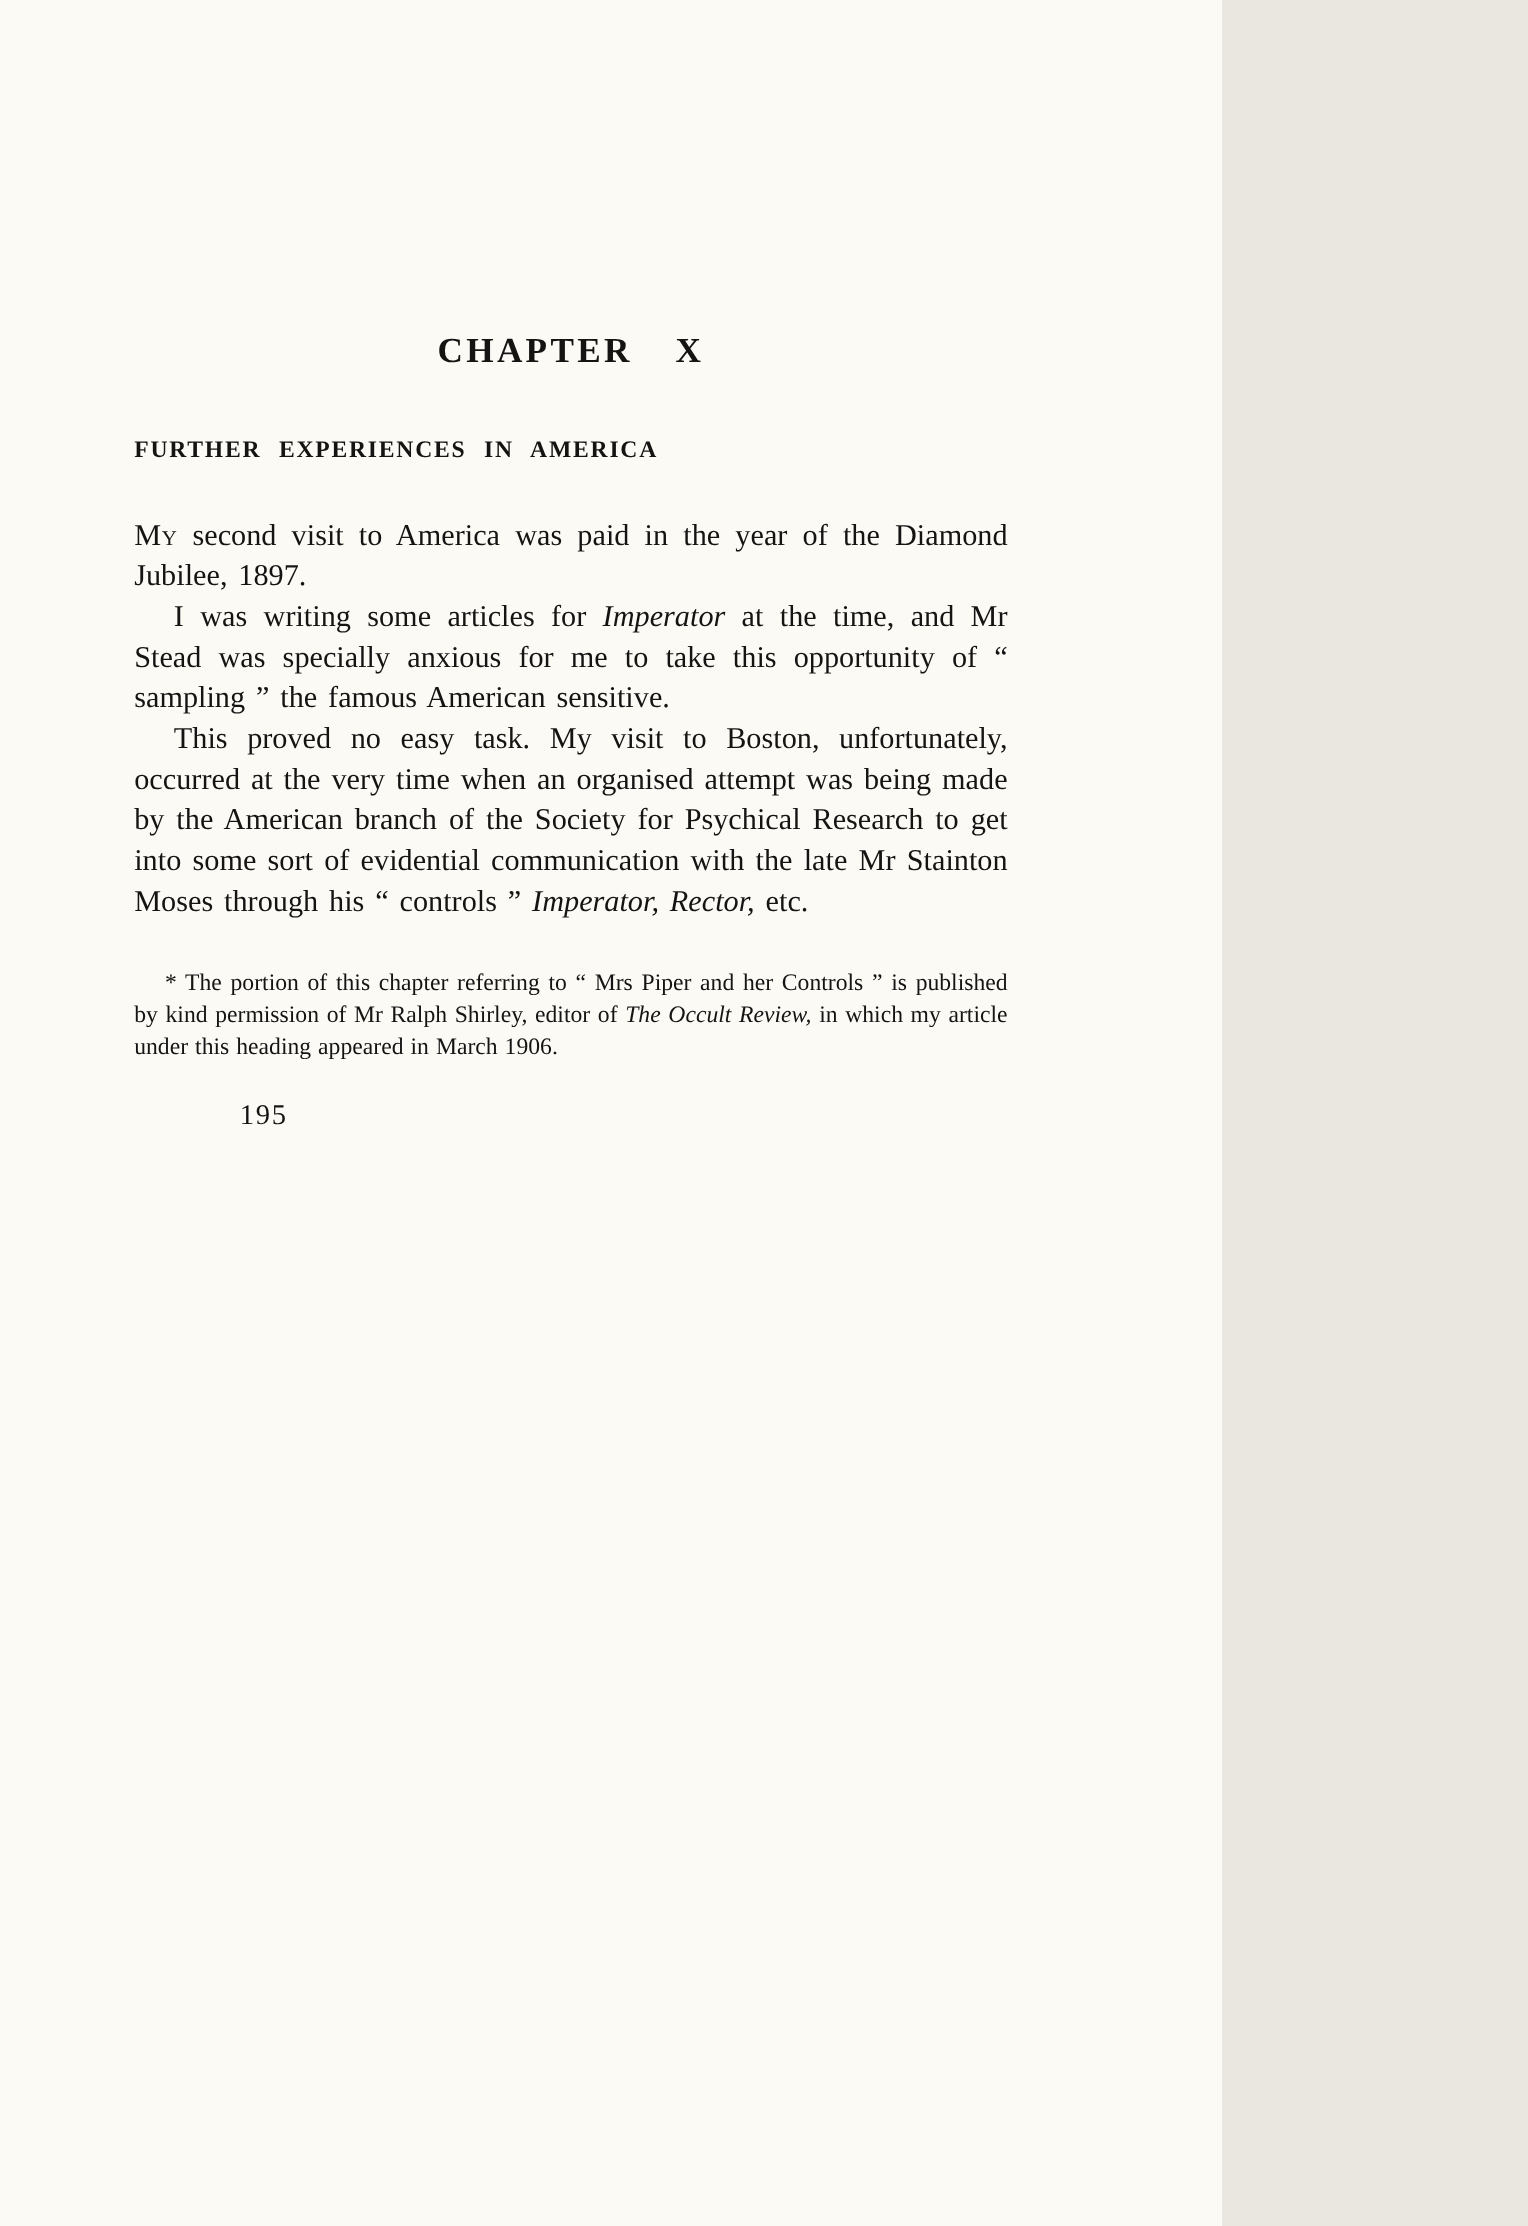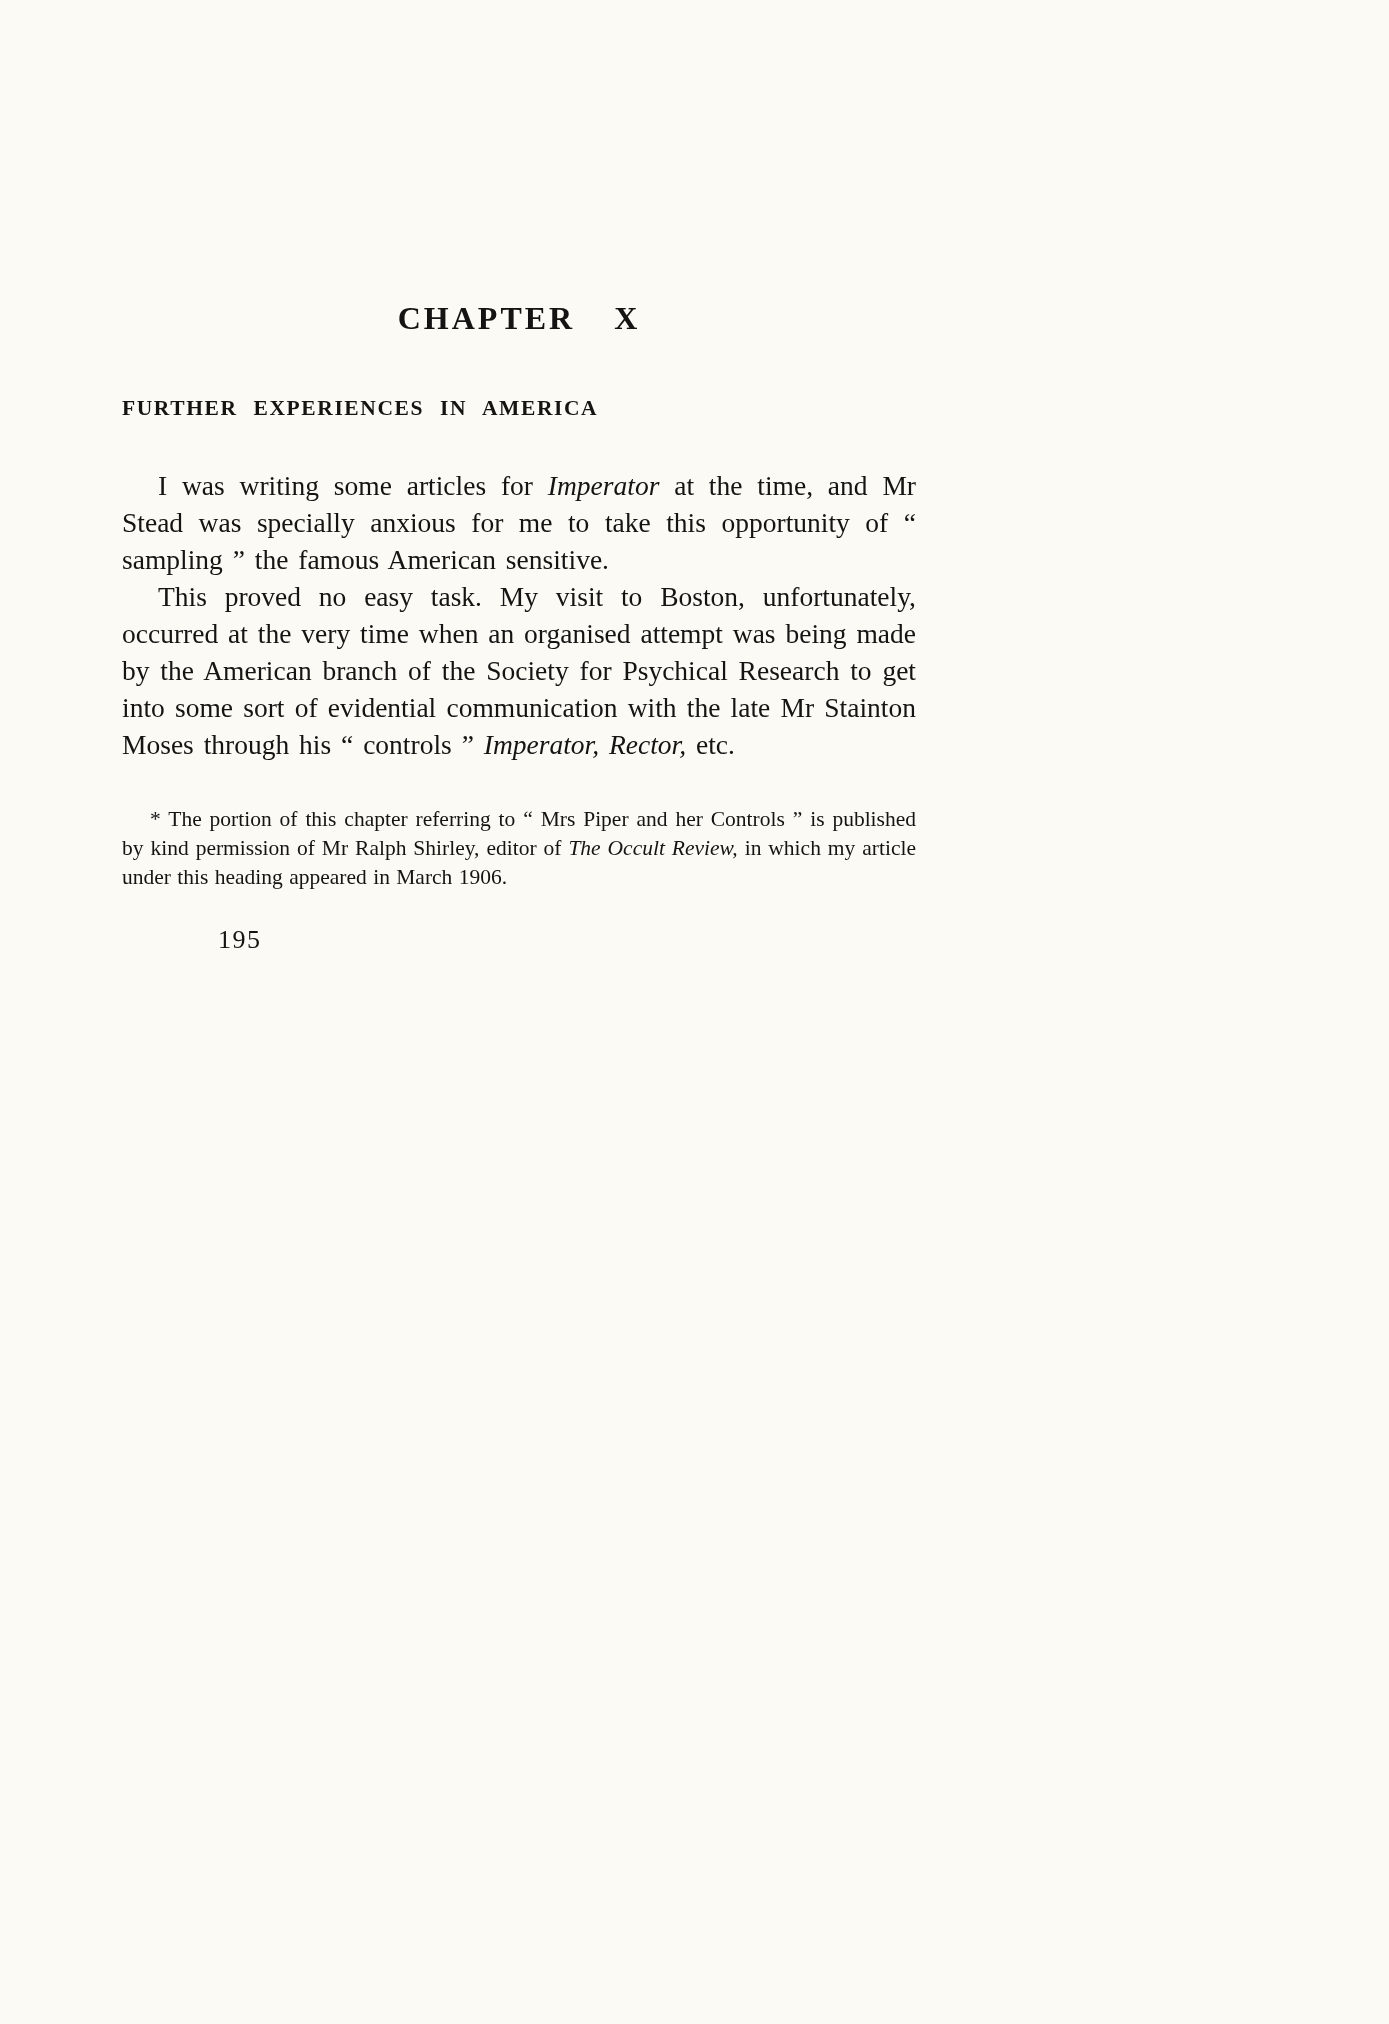--- a/index.html
+++ b/index.html
@@ -6,21 +6,21 @@
     margin: 0;
     padding: 0;
   }
   body {
     width: 1389px;
     height: 2024px;
     background: #e9e7e0;
   }
   .page {
     position: relative;
-    width: 1389px;
+    width: 1111px;
     height: 2024px;
     background: #fbfaf5;
     color: #151413;
     font-family: "Liberation Serif", serif;
     overflow: hidden;
   }
   .text-column {
     position: absolute;
     left: 122px;
     top: 300px;
@@ -83,20 +83,21 @@
   }
 </style>
 </head>
 <body>
 
 <div class="page">
   <div class="text-column">
     <h1 class="chapter-title">CHAPTER X</h1>
     <h2 class="section-heading">FURTHER EXPERIENCES IN AMERICA</h2>
     <div class="body-text" id="paragraphs-container">
+        <p class="para"><span class="sc">My</span><span> second visit to America was paid in the year of the Diamond Jubilee, 1897.</span></p>
         <p class="para indent"><span>I was writing some articles for </span><span class="it">Imperator</span><span> at the time, and Mr Stead was specially anxious for me to take this opportunity of “ sampling ” the famous American sensitive.</span></p>
         <p class="para indent"><span>This proved no easy task.  My visit to Boston, unfortunately, occurred at the very time when an organised attempt was being made by the American branch of the Society for Psychical Research to get into some sort of evidential communication with the late Mr Stainton Moses through his “ controls ” </span><span class="it">Imperator, Rector,</span><span> etc.</span></p>
       </div>
     <div class="footnote" id="footnote-container">
         <p class="fn-para"><span>* The portion of this chapter referring to “ Mrs Piper and her Controls ” is published by kind permission of Mr Ralph Shirley, editor of </span><span class="it">The Occult Review,</span><span> in which my article under this heading appeared in March 1906.</span></p>
       </div>
     <div class="page-number">195</div>
   </div>
 </div>
 

